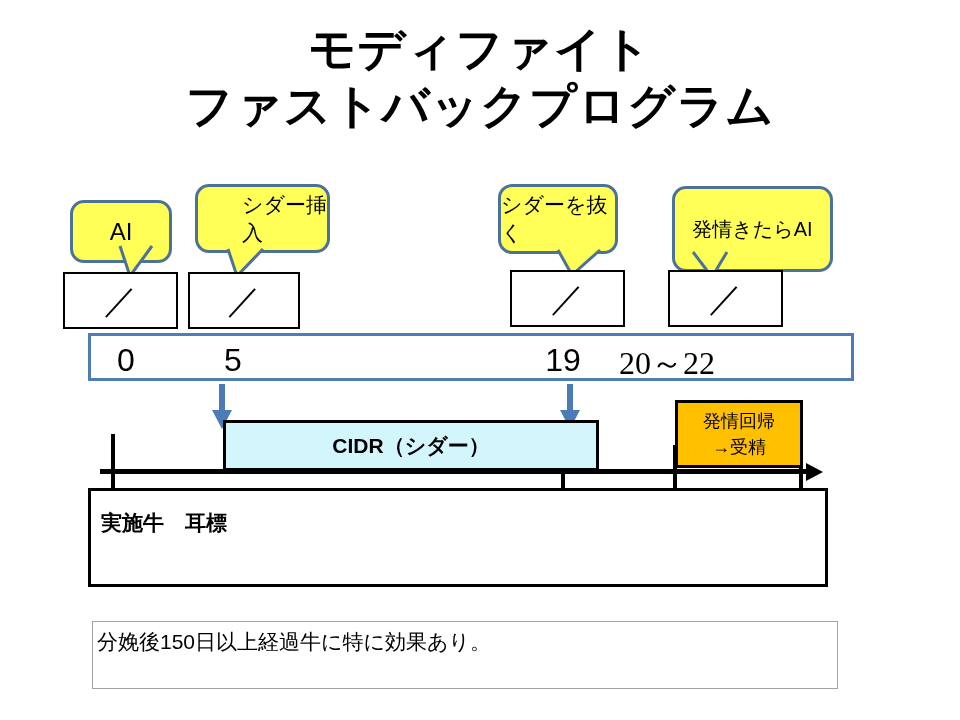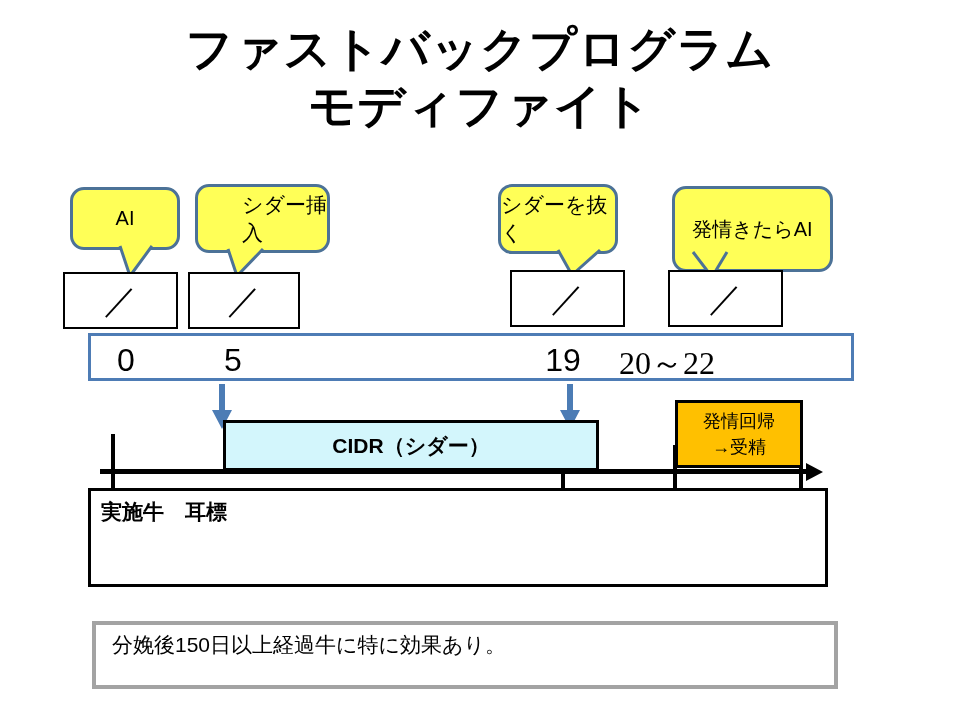--- a/index.html
+++ b/index.html
@@ -31,36 +31,36 @@
   
   .cidrbar{position:absolute;left:223px;top:420px;width:376px;height:51px;
     background:var(--cidr-fill,#D3F6FC);border:3px solid #000;box-sizing:border-box;
     display:flex;align-items:center;justify-content:center;font-weight:bold;font-size:21px;}
   .estrusbox{position:absolute;left:675px;top:400px;width:128px;height:68px;
     background:var(--estrus-fill,#FFC000);border:3px solid #000;box-sizing:border-box;
     display:flex;flex-direction:column;align-items:center;justify-content:center;
     font-weight:normal;font-size:18px;line-height:26px;text-align:center;}
   .cowbox{position:absolute;left:88px;top:488px;width:740px;height:99px;
     background:#fff;border:3px solid #000;box-sizing:border-box;
-    padding:7px 10px;font-weight:bold;font-size:21px;}
+    padding:18px 10px;font-weight:bold;font-size:21px;}
   .notebox{position:absolute;left:92px;top:621px;width:746px;height:68px;
-    background:#fff;border:4px solid #a3a3a3;box-sizing:border-box;
-    padding:6px 16px;font-size:21px;line-height:27px;}
+    background:#fff;border:1px solid #a3a3a3;box-sizing:border-box;
+    padding:6px 4px;font-size:21px;line-height:27px;}
 </style>
 </head>
 <body>
 
 <div id="stage">
 
   <div class="title">
+    <div>モディファイト</div>
     <div>ファストバックプログラム</div>
-    <div>モディファイト</div>
   </div>
 
-  <div class="bubble" style="left:70px;top:187px;width:110px;height:63px;font-size:20px;">
+  <div class="bubble" style="left:70px;top:200px;width:102px;height:63px;font-size:24px;">
     <span>AI</span>
   </div>
   <svg class="tail" style="left:116px;top:246px;" width="40" height="34">
     <path d="M 4 0 L 14 30 L 36 0" fill="var(--bubble-fill,#FFFF57)" stroke="var(--bubble-border,#4C7297)" stroke-width="3" stroke-linejoin="round"></path>
   </svg>
 
   <div class="bubble" style="left:195px;top:184px;width:135px;height:69px;font-size:21px;padding-left:44px;">
     <span>シダー挿入</span>
   </div>
   <svg class="tail" style="left:222px;top:249px;" width="45" height="32">

